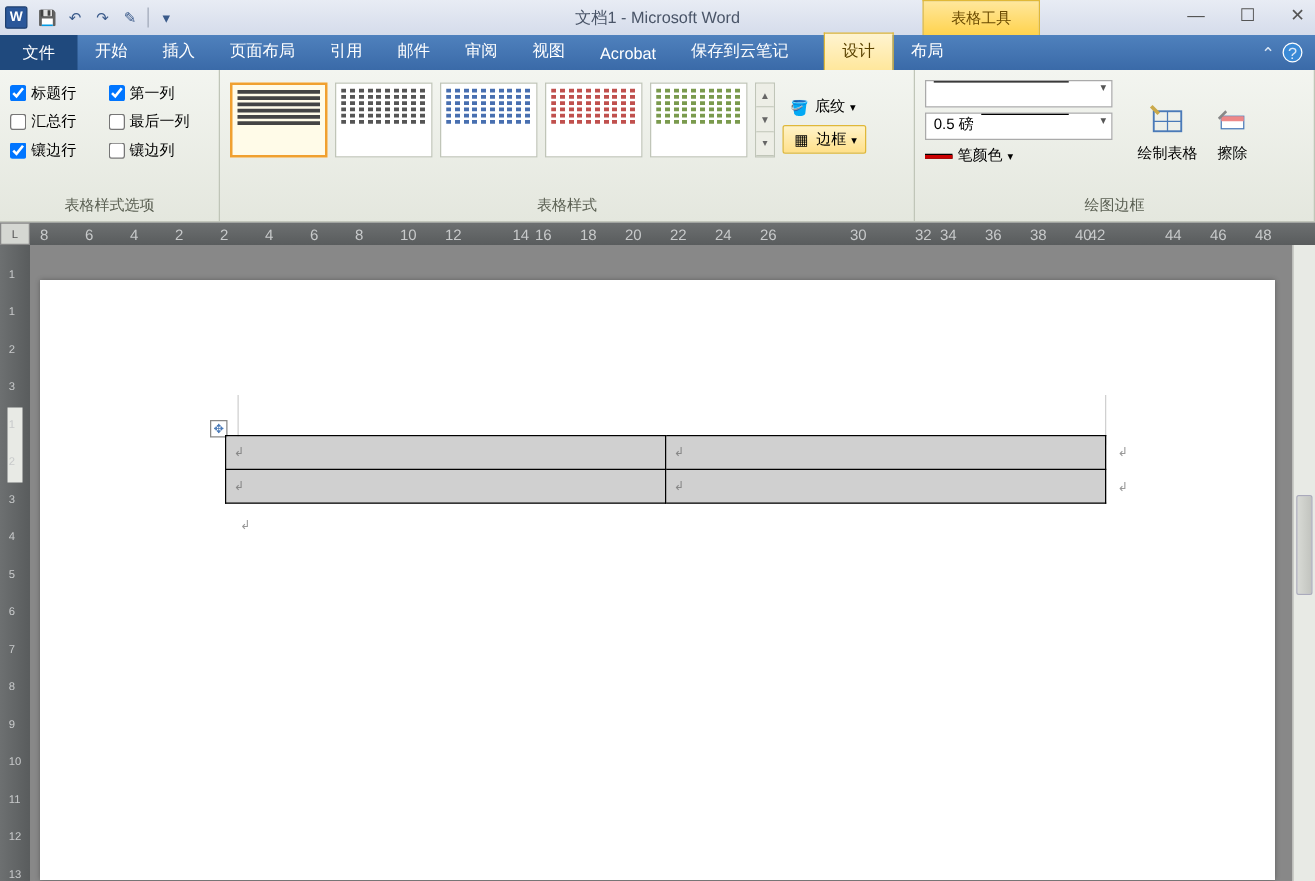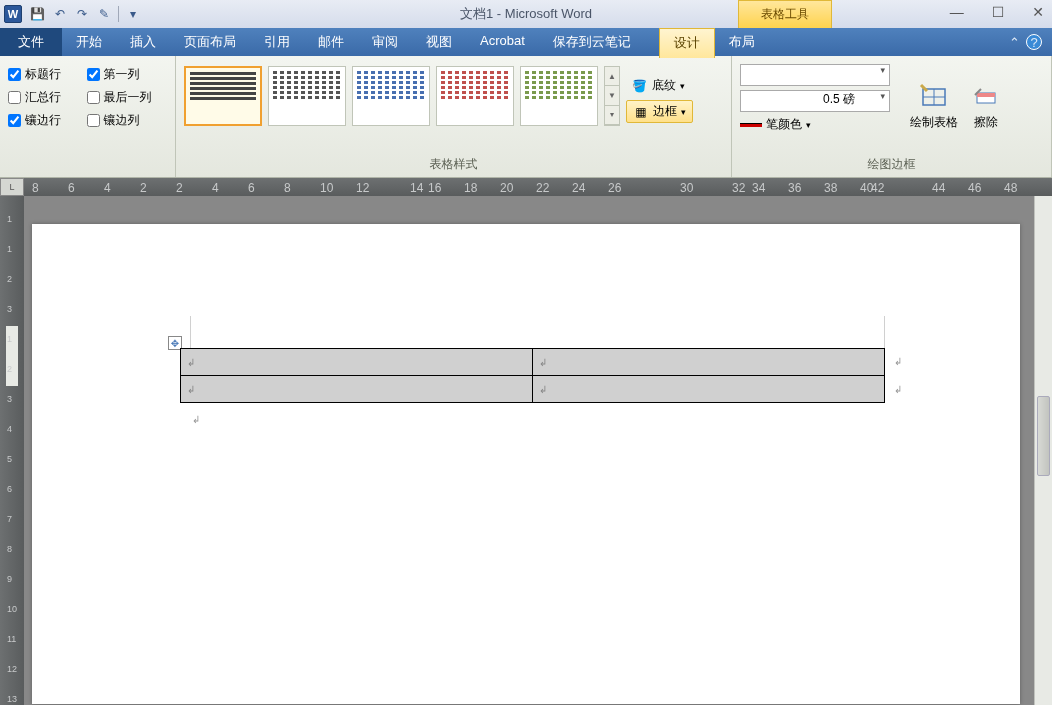--- a/index.html
+++ b/index.html
@@ -6,21 +6,21 @@
 body { background:#fff; width:1052px; height:705px; overflow:hidden; position:relative; }
 .titlebar { height:28px; background:linear-gradient(#e8ecf4,#d5dceb); display:flex; align-items:center; position:relative; }
 .word-icon { width:18px; height:18px; background:#2b579a; color:#fff; border-radius:2px; display:flex; align-items:center; justify-content:center; font-weight:bold; margin:0 4px; font-size:11px; border:1px solid #1e3f6f;}
 .qat { display:flex; align-items:center; gap:6px; padding:0 4px; }
 .qat span { width:16px; height:16px; display:flex; align-items:center; justify-content:center; color:#3a5a8a; cursor:pointer; }
 .qat-sep { width:1px; height:16px; background:#a0a8b8; }
 .title-center { position:absolute; left:50%; transform:translateX(-50%); color:#4a5568; font-size:13px; }
 .context-tab-label { position:absolute; right:220px; top:0; height:28px; padding:0 22px; background:linear-gradient(#ffe79c,#ffd34e); display:flex; align-items:center; color:#6a4a00; font-size:12px; border:1px solid #e0b838; border-bottom:none;}
 .win-controls { position:absolute; right:8px; top:4px; display:flex; gap:28px; }
 .win-controls span { font-size:14px; color:#555; cursor:pointer; }
-.ribbon-tabs { height:28px; background:linear-gradient(#4f81bd,#3a6aa8); display:flex; align-items:flex-start; position:relative; }
+.ribbon-tabs { height:28px; background:linear-gradient(#4f81bd,#3a6aa8); display:flex; align-items:flex-end; position:relative; }
 .rtab { padding:5px 14px 6px; color:#fff; cursor:pointer; font-size:13px; }
 .rtab.file { background:#1f497d; color:#fff; padding:5px 18px; }
 .rtab.context { background:linear-gradient(#fff4d0,#ffe79c); color:#5a4200; border-top:1px solid #e0b838; border-left:1px solid #e0b838; border-right:1px solid #e0b838;}
 .rtab.context2 { color:#fff; }
 .ribbon-help { position:absolute; right:10px; top:6px; display:flex; gap:6px; align-items:center;}
 .ribbon-help span { color:#dbe7f5; font-size:13px; cursor:pointer;}
 .help-circ { width:16px; height:16px; border-radius:50%; background:#3a8ad6; color:#fff; display:flex; align-items:center; justify-content:center; border:1px solid #fff;}
 .ribbon-body { height:122px; background:linear-gradient(#f3f5f0,#e4e7de); display:flex; border-bottom:1px solid #b0b5a8; }
 .rgroup { border-right:1px solid #c0c5b8; padding:4px 8px 2px; display:flex; flex-direction:column; justify-content:space-between; position:relative;}
 .rgroup-label { text-align:center; color:#5a5f52; font-size:12px; padding:2px 0; }
@@ -36,21 +36,21 @@
 .style-thumb.blue .style-line{background:repeating-linear-gradient(90deg,#486fb0 0 4px,transparent 4px 7px);}
 .style-thumb.red .style-line{background:repeating-linear-gradient(90deg,#c0504d 0 4px,transparent 4px 7px);}
 .style-thumb.green .style-line{background:repeating-linear-gradient(90deg,#7a9a4d 0 4px,transparent 4px 7px);}
 .style-scroll { width:16px; height:60px; display:flex; flex-direction:column; border:1px solid #c0c5b8;}
 .style-scroll span{flex:1; display:flex; align-items:center; justify-content:center; background:#edeee6; font-size:8px; color:#666; border-bottom:1px solid #c0c5b8; cursor:pointer;}
 .shade-btns { display:flex; flex-direction:column; gap:4px; padding-top:6px;}
 .sbtn { display:flex; align-items:center; gap:4px; padding:2px 6px; cursor:pointer; border-radius:2px;}
 .sbtn.hl { background:linear-gradient(#fff3c8,#ffe08a); border:1px solid #e0b838;}
 .sbtn-icon { width:16px; height:16px; display:flex; align-items:center; justify-content:center;}
 .border-group { display:flex; flex-direction:column; gap:4px; padding-top:4px; min-width:150px;}
-.line-style { height:22px; background:#fff; border:1px solid #aaa; padding:0 34px 0 6px; display:flex; align-items:flex-end; position:relative; cursor:pointer;flex-direction:column;}
+.line-style { height:22px; background:#fff; border:1px solid #aaa; padding:0 34px 0 6px; display:flex; align-items:flex-start; position:relative; cursor:pointer;}
 .line-style::after{content:"▾"; position:absolute; right:4px; font-size:9px; color:#555;}
 .line-style .ls-line{height:1px; background:#000; flex:1;}
 .pen-color{display:flex; align-items:center; gap:4px; cursor:pointer;}
 .pen-swatch{width:22px; height:4px; background:#000; border-bottom:3px solid #c00;}
 .tool-btns { display:flex; gap:8px; padding:4px 8px 0; align-items:flex-end;}
 .tbtn { display:flex; flex-direction:column; align-items:center; gap:2px; cursor:pointer; padding:2px;}
 .tbtn-icn { width:32px; height:32px; display:flex; align-items:center; justify-content:center;}
 .ruler-h { height:18px; background:linear-gradient(#6d7071,#595c5d); position:relative; display:flex;}
 .ruler-corner{width:24px; height:18px; background:#d5d7d2; border:1px solid #888; display:flex; align-items:center; justify-content:center; font-size:9px; color:#555;}
 .ruler-track{flex:1; position:relative; color:#c8cacb; font-size:9px;}
@@ -133,20 +133,21 @@
         </label>
       <label class="chk">
           <input type="checkbox" checked="" style="">
           <span>镶边行</span>
         </label>
       <label class="chk">
           <input type="checkbox" style="">
           <span>镶边列</span>
         </label>
     </div>
+    <div class="rgroup-label">表格样式选项</div>
     <div class="cursor-arrow">➤</div>
   </div>
 
   <div class="rgroup" style="flex:1">
     <div class="styles-row">
       <div class="style-thumb grid-s selected">
         <div class="style-line"></div>
           <div class="style-line"></div>
           <div class="style-line"></div>
           <div class="style-line"></div>

